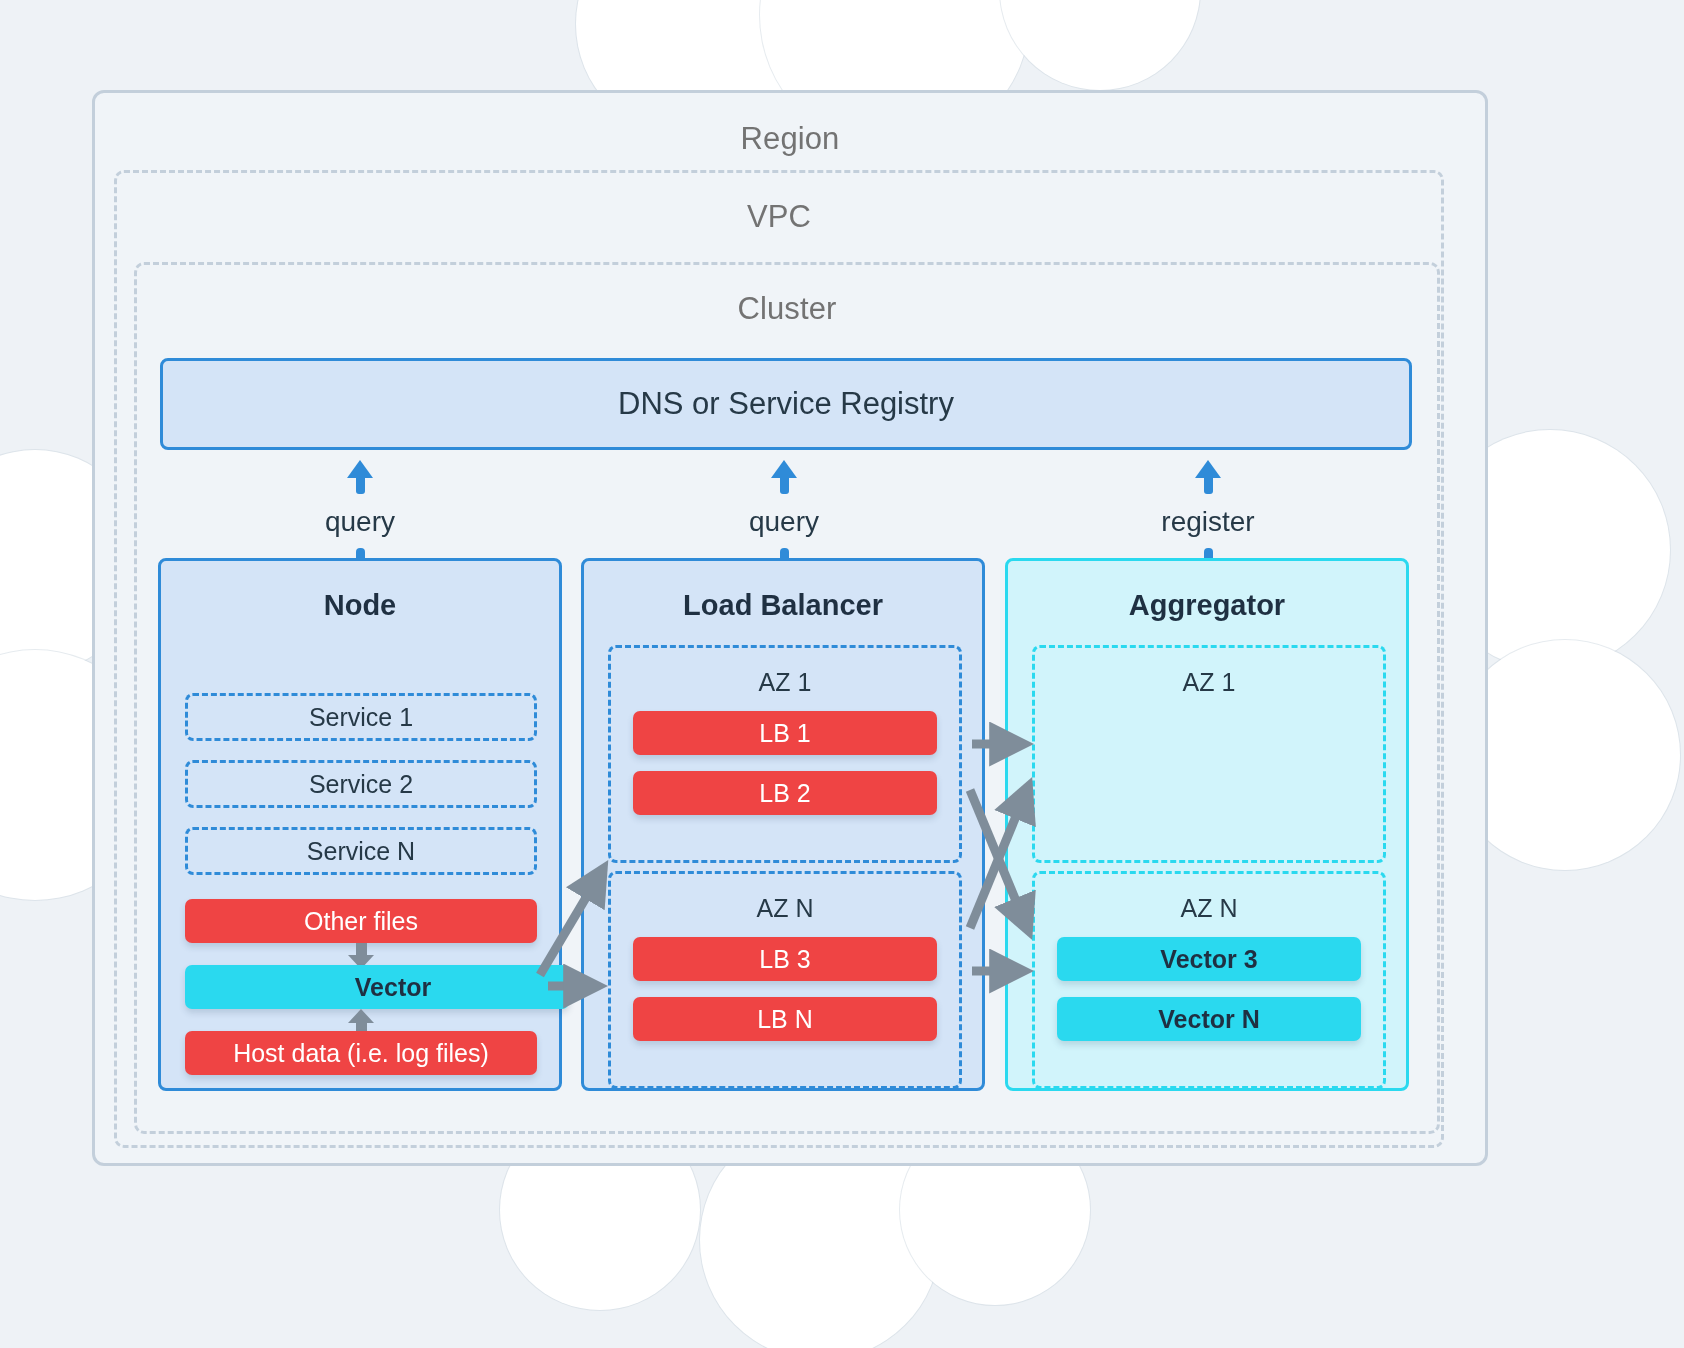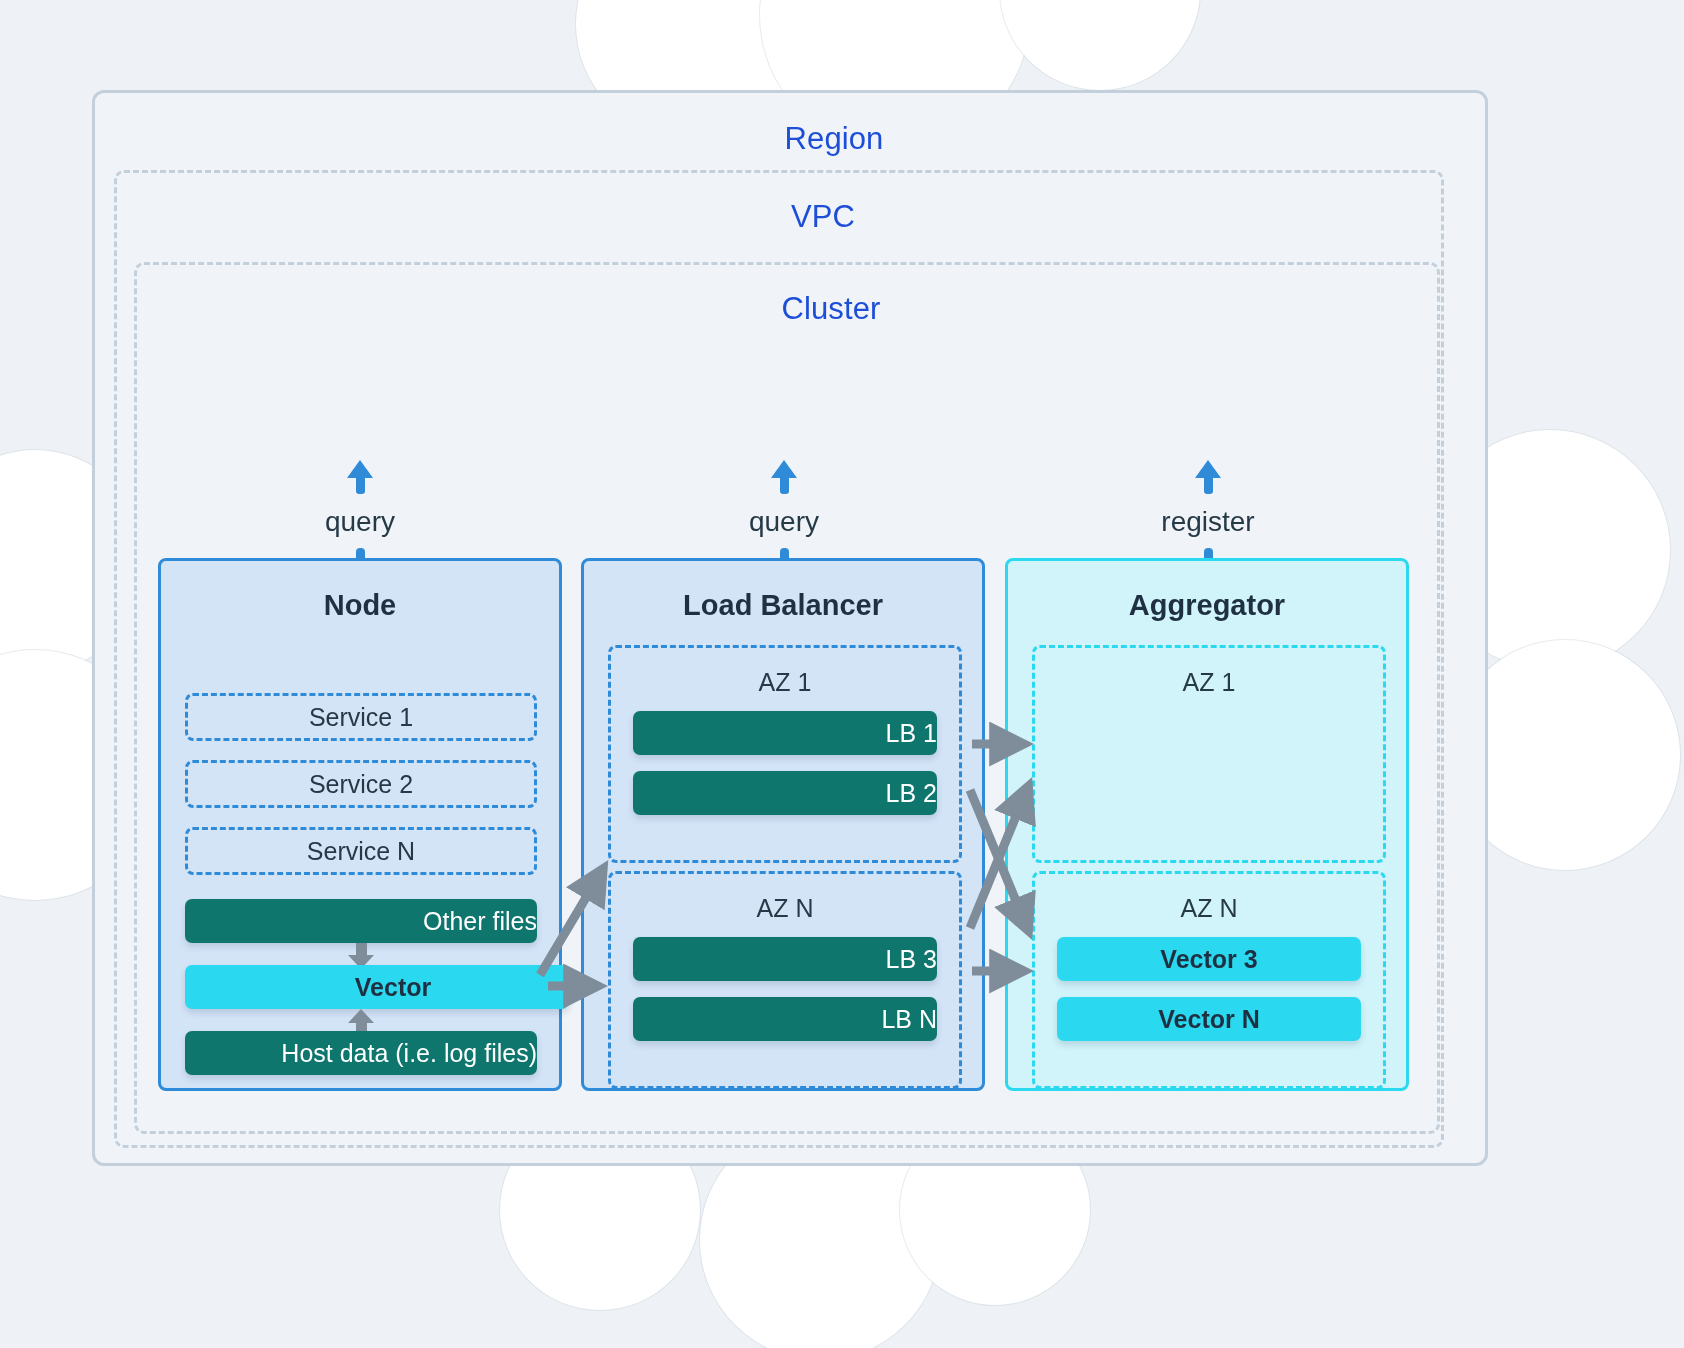--- a/index.html
+++ b/index.html
@@ -57,23 +57,22 @@
     border-radius: 10px;
     box-sizing: border-box;
   }
 
   .zone-label {
     position: absolute;
     width: 100%;
     text-align: center;
     font-size: 31px;
     font-weight: 400;
-    color: #1d4ed8;
+    color: #737373;
     letter-spacing: 0.1px;
-    padding-left: 44px;
   }
   #region-label  { left: 0; top: 28px; }
   #vpc-label     { left: 0; top: 26px; }
   #cluster-label { left: 0; top: 26px; }
 
   
   #dns-bar {
     position: absolute;
     left: 160px; top: 358px;
     width: 1252px; height: 92px;
@@ -157,21 +156,21 @@
     margin-bottom: 19px;
   }
 
   .solid-chip {
     height: 44px;
     border-radius: 7px;
     display: flex; align-items: center; justify-content: center;
     font-size: 25px;
     box-shadow: 0 4px 6px rgba(40,70,100,0.17);
   }
-  .chip-blue { background: #0f766e; color: #ffffff; justify-content: flex-end; }
+  .chip-blue { background: #ef4444; color: #ffffff; }
   .chip-cyan { background: #2ad9ef; color: #1f3042; font-weight: bold; }
 
   #node-other-agent { position: absolute; left: 24px; top: 338px; width: 352px; }
   #node-vector      { position: absolute; left: 24px; top: 404px; width: 352px; padding-left: 32px; }
   #node-hostdata    { position: absolute; left: 24px; top: 470px; width: 352px; }
 
   
   .v-arrow {
     position: absolute;
     width: 34px; height: 34px;
@@ -246,20 +245,23 @@
   </div>
 
   <div id="vpc-box">
     <div class="zone-label" id="vpc-label">VPC</div>
   </div>
 
   <div id="cluster-box">
     <div class="zone-label" id="cluster-label">Cluster</div>
   </div>
 
+  <div id="dns-bar">
+    <span>DNS or Service Registry</span>
+  </div>
 
   <div class="connector" id="connector-node">
     <div class="arrow-up"></div>
     <div class="arrow-stem"></div>
     <div class="conn-label">query</div>
     <div class="conn-stub"></div>
   </div>
   <div class="connector" id="connector-lb">
     <div class="arrow-up"></div>
     <div class="arrow-stem"></div>

